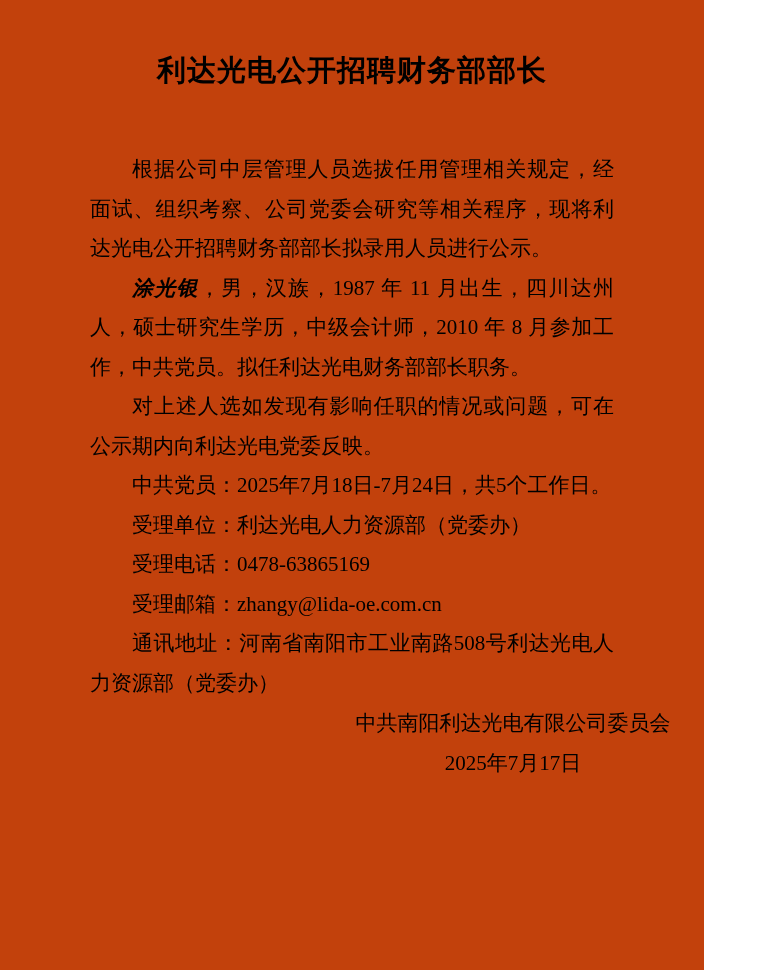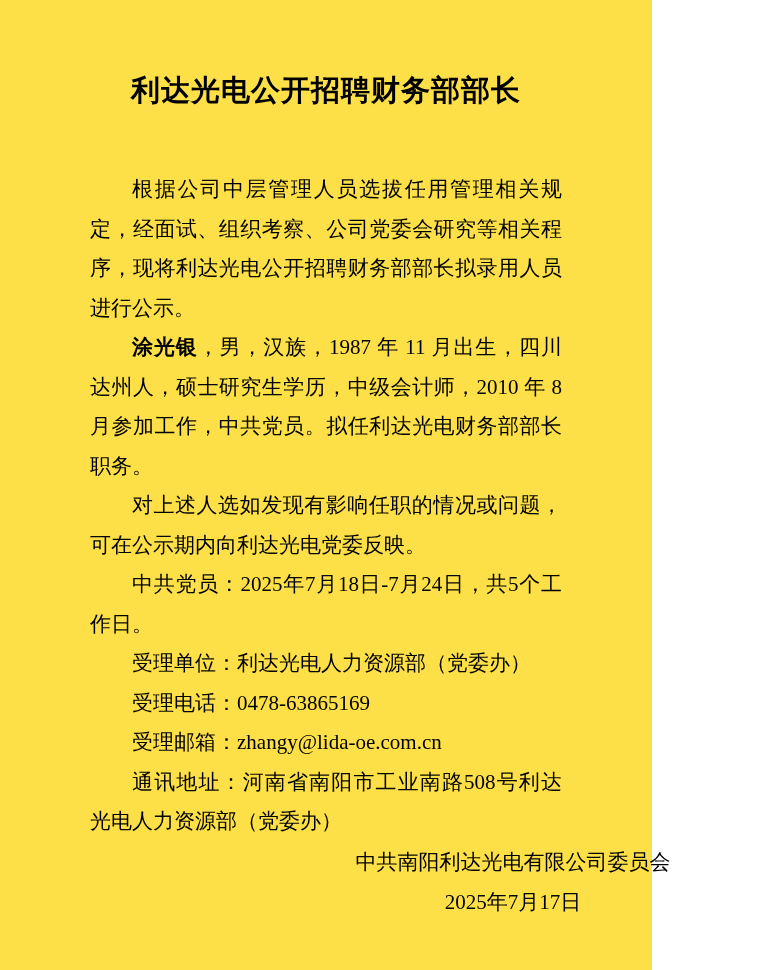--- a/index.html
+++ b/index.html
@@ -9,44 +9,45 @@
   }
   body {
     width: 768px;
     height: 970px;
     overflow: hidden;
     color: #000000;
     font-family: "Liberation Serif", "DejaVu Serif", serif;
   }
   .page {
     box-sizing: border-box;
-    width: 652px;
+    width: 704px;
     height: 970px;
-    padding: 68px 90px 0 90px;
-    background: #fde047;
+    padding: 48px 90px 0 90px;
+    background: #c2410c;
   }
   .title-block {
     text-align: center;
     font-weight: 700;
     font-size: 29px;
     line-height: 45px;
     letter-spacing: 1px;
   }
   .content {
     margin-top: 57px;
     font-size: 21px;
     line-height: 39.5px;
     text-align: justify;
   }
   .content p {
     margin: 0;
     text-indent: 2em;
   }
   .lead-bold {
     font-weight: 700;
+    font-style: italic;
   }
   .signature-block {
     margin-left: 263px;
     width: 320px;
     text-align: center;
     font-size: 21px;
     line-height: 40px;
   }
 </style>
 </head>

